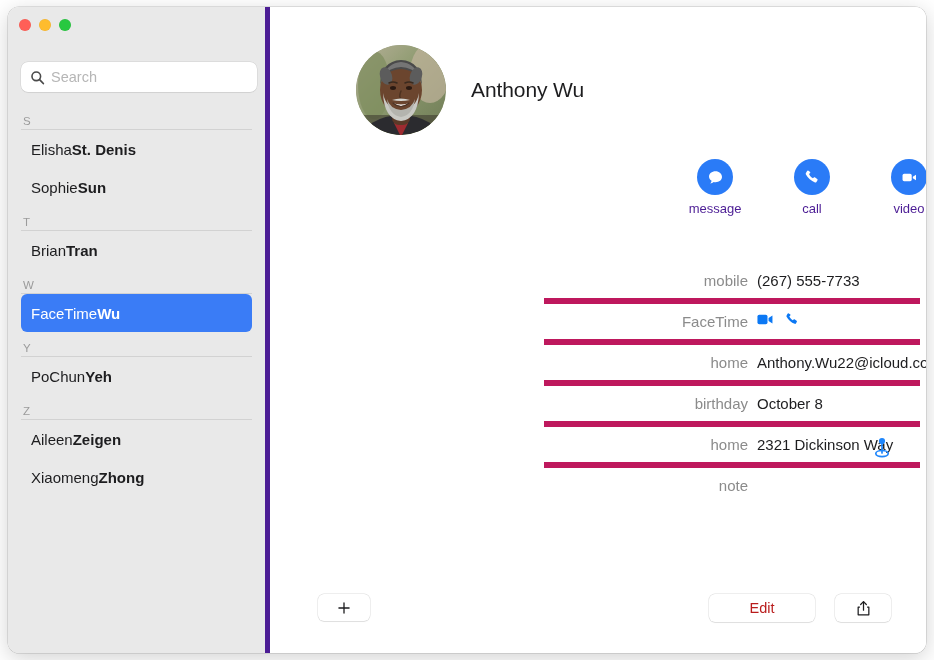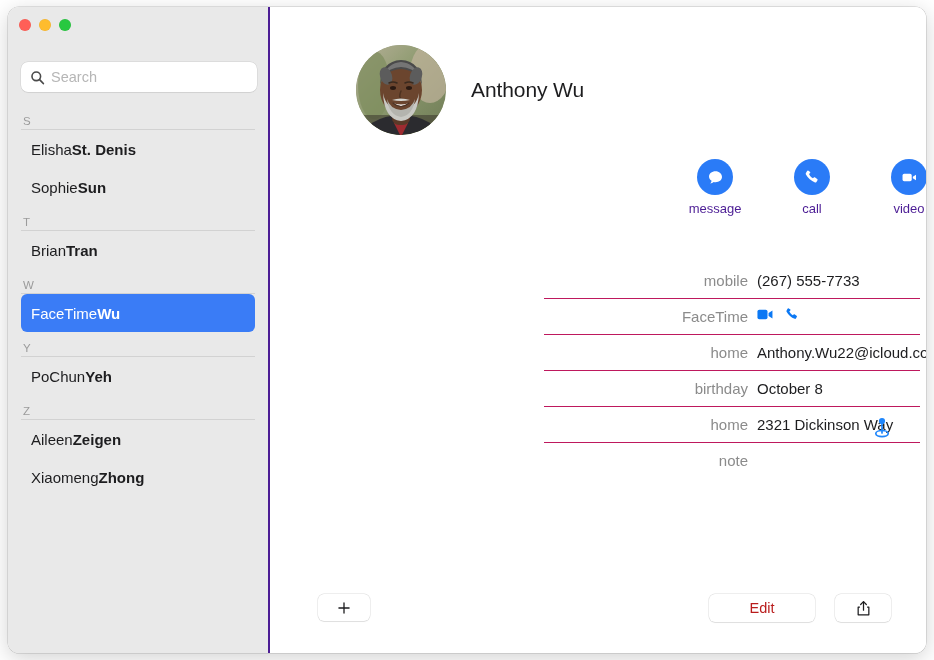--- a/index.html
+++ b/index.html
@@ -23,21 +23,21 @@
     overflow: hidden;
     box-shadow: 0 0 0 0.5px rgba(0,0,0,0.20), 0 5px 22px rgba(0,0,0,0.18);
     display: flex;
   }
 
   
   .sidebar {
     width: 262px;
     height: 100%;
     background: #e9e9e9;
-    border-right: 2px solid #4c1d95;
+    border-right: 5px solid #4c1d95;
     position: relative;
     flex: 0 0 262px;
     overflow: hidden;
   }
 
   .traffic-lights {
     position: absolute;
     left: 11px;
     top: 12px;
     display: flex;
@@ -179,21 +179,21 @@
   
   .fields {
     position: absolute;
     left: 274px;
     right: 6px;
     top: 256px;
   }
   .field-row {
     display: flex;
     align-items: flex-start;
-    border-bottom: 1px solid #be185d;
+    border-bottom: 6px solid #be185d;
     min-height: 34px;
     padding: 7px 0 7px 0;
     position: relative;
   }
   .field-row.no-border { border-bottom: none; }
   .field-label {
     flex: 0 0 213px;
     text-align: right;
     padding-right: 9px;
     font-size: 15px;

